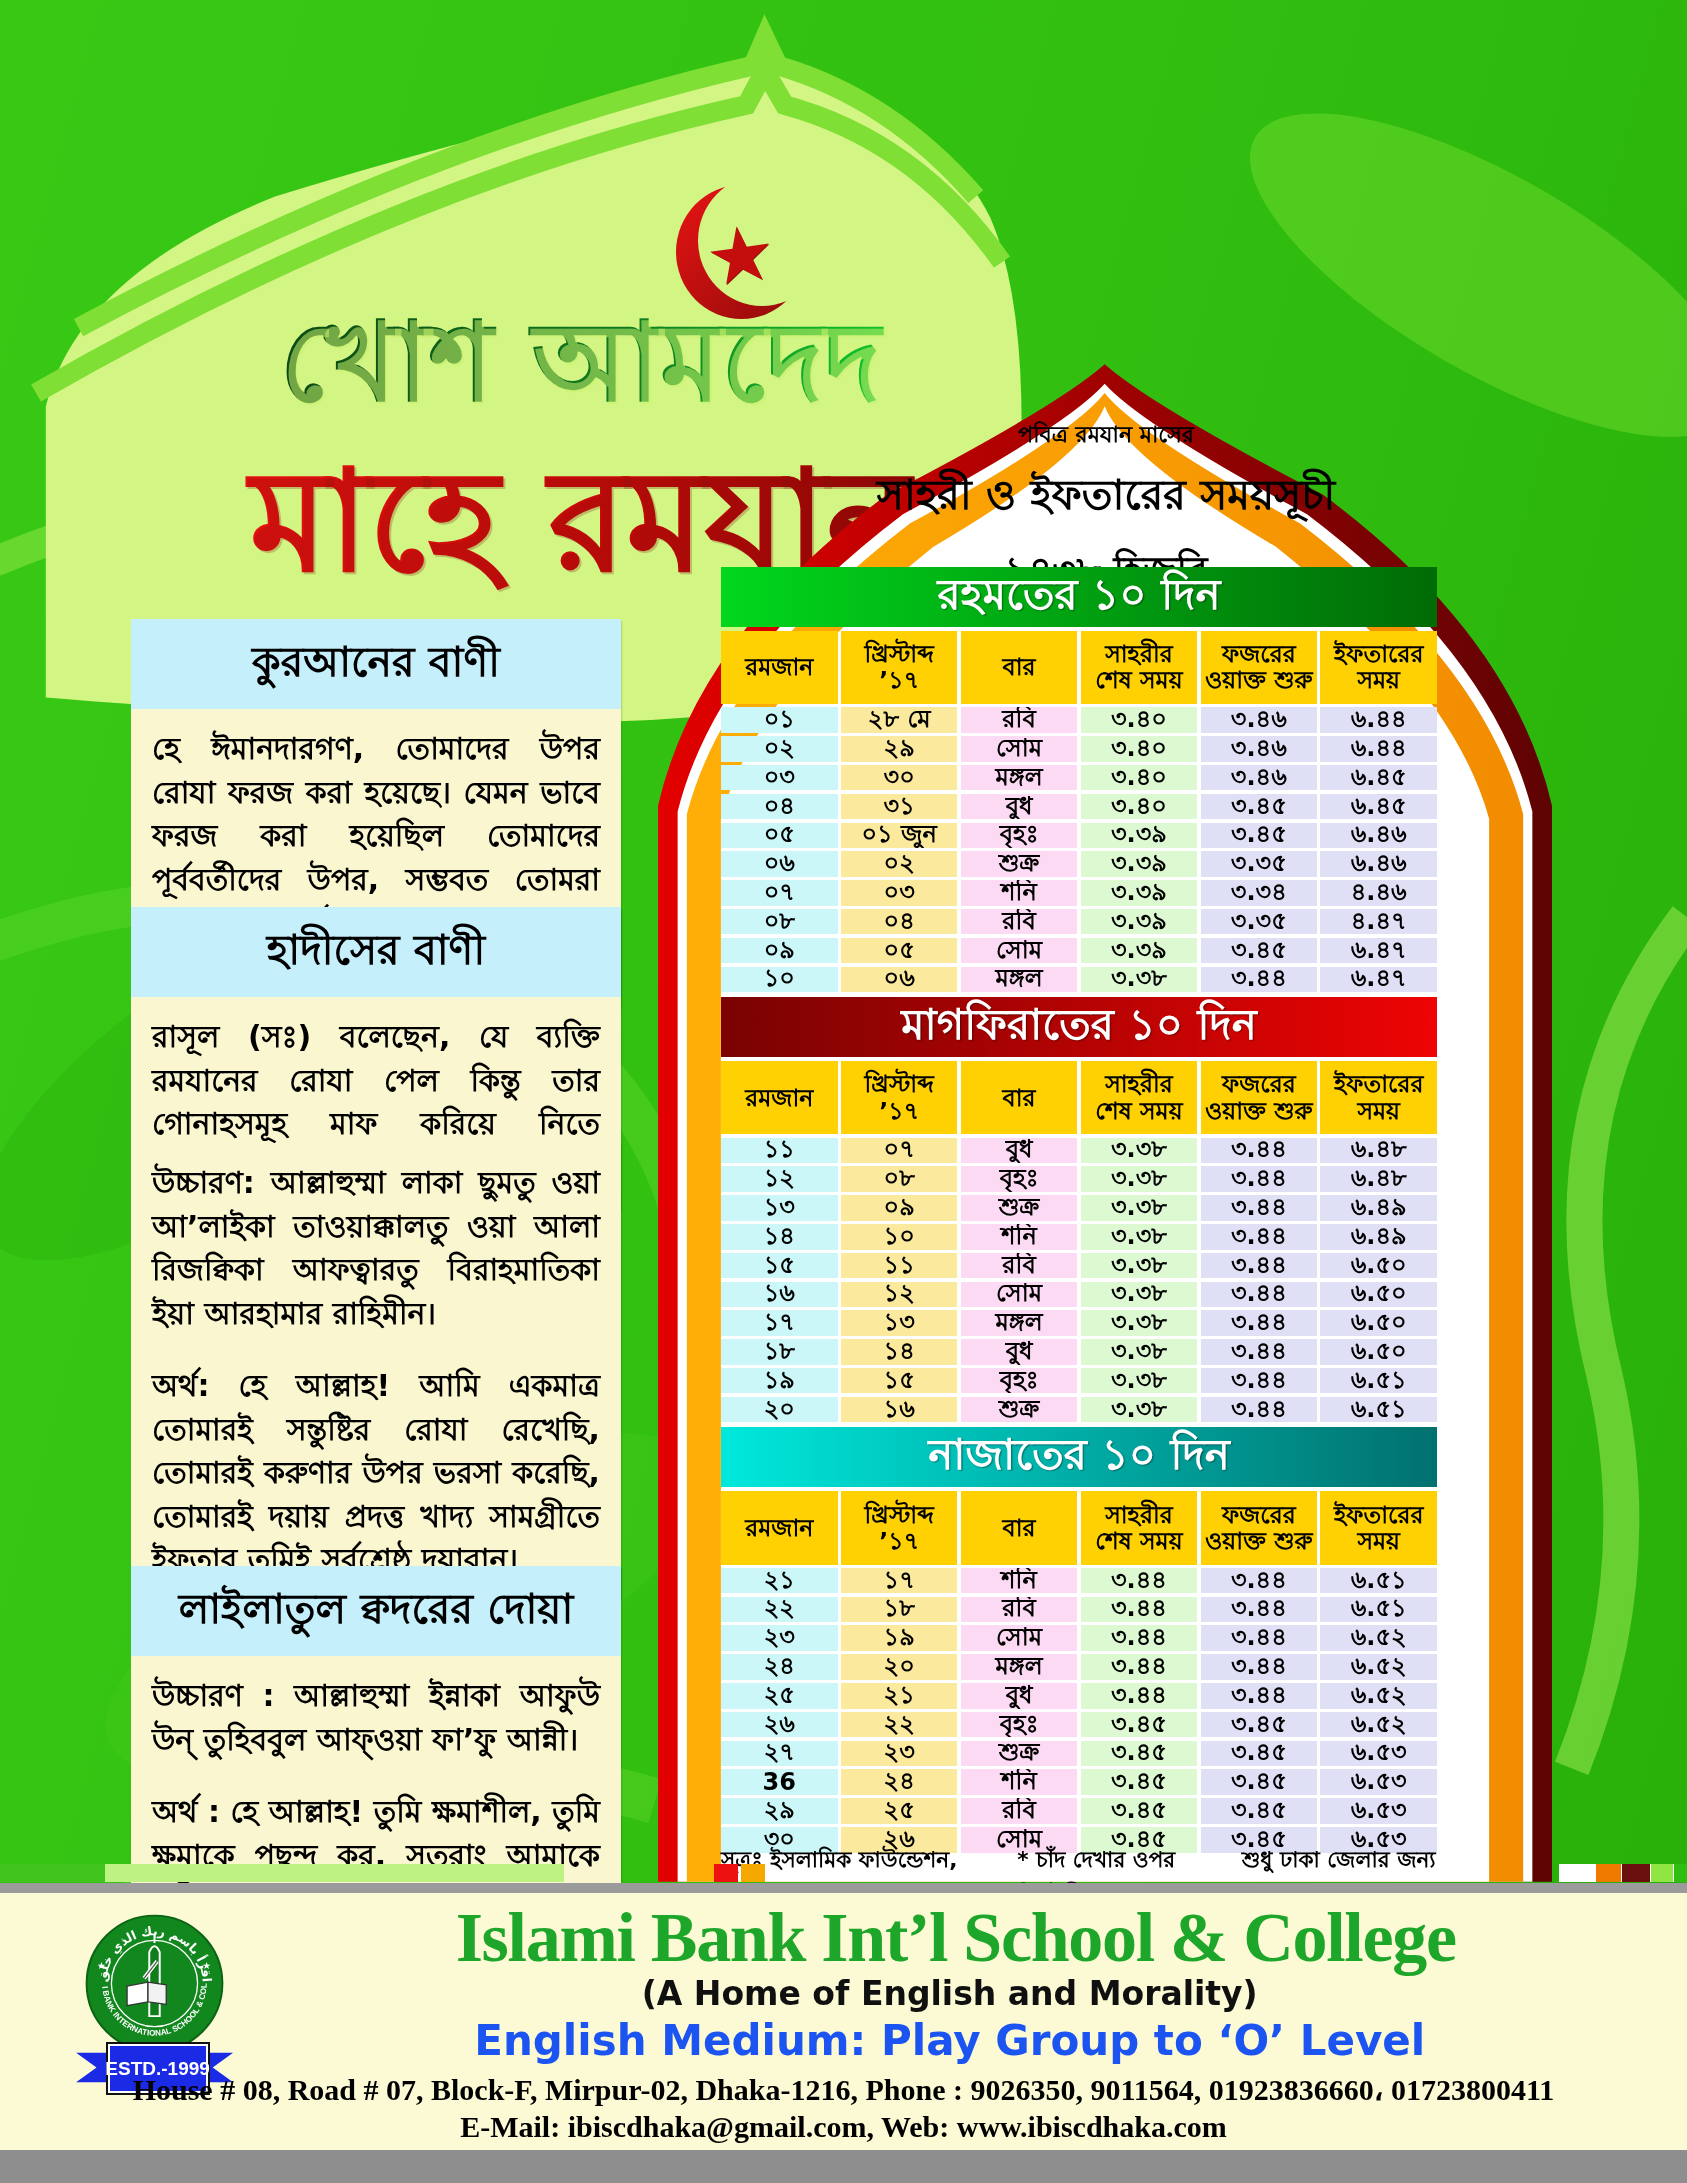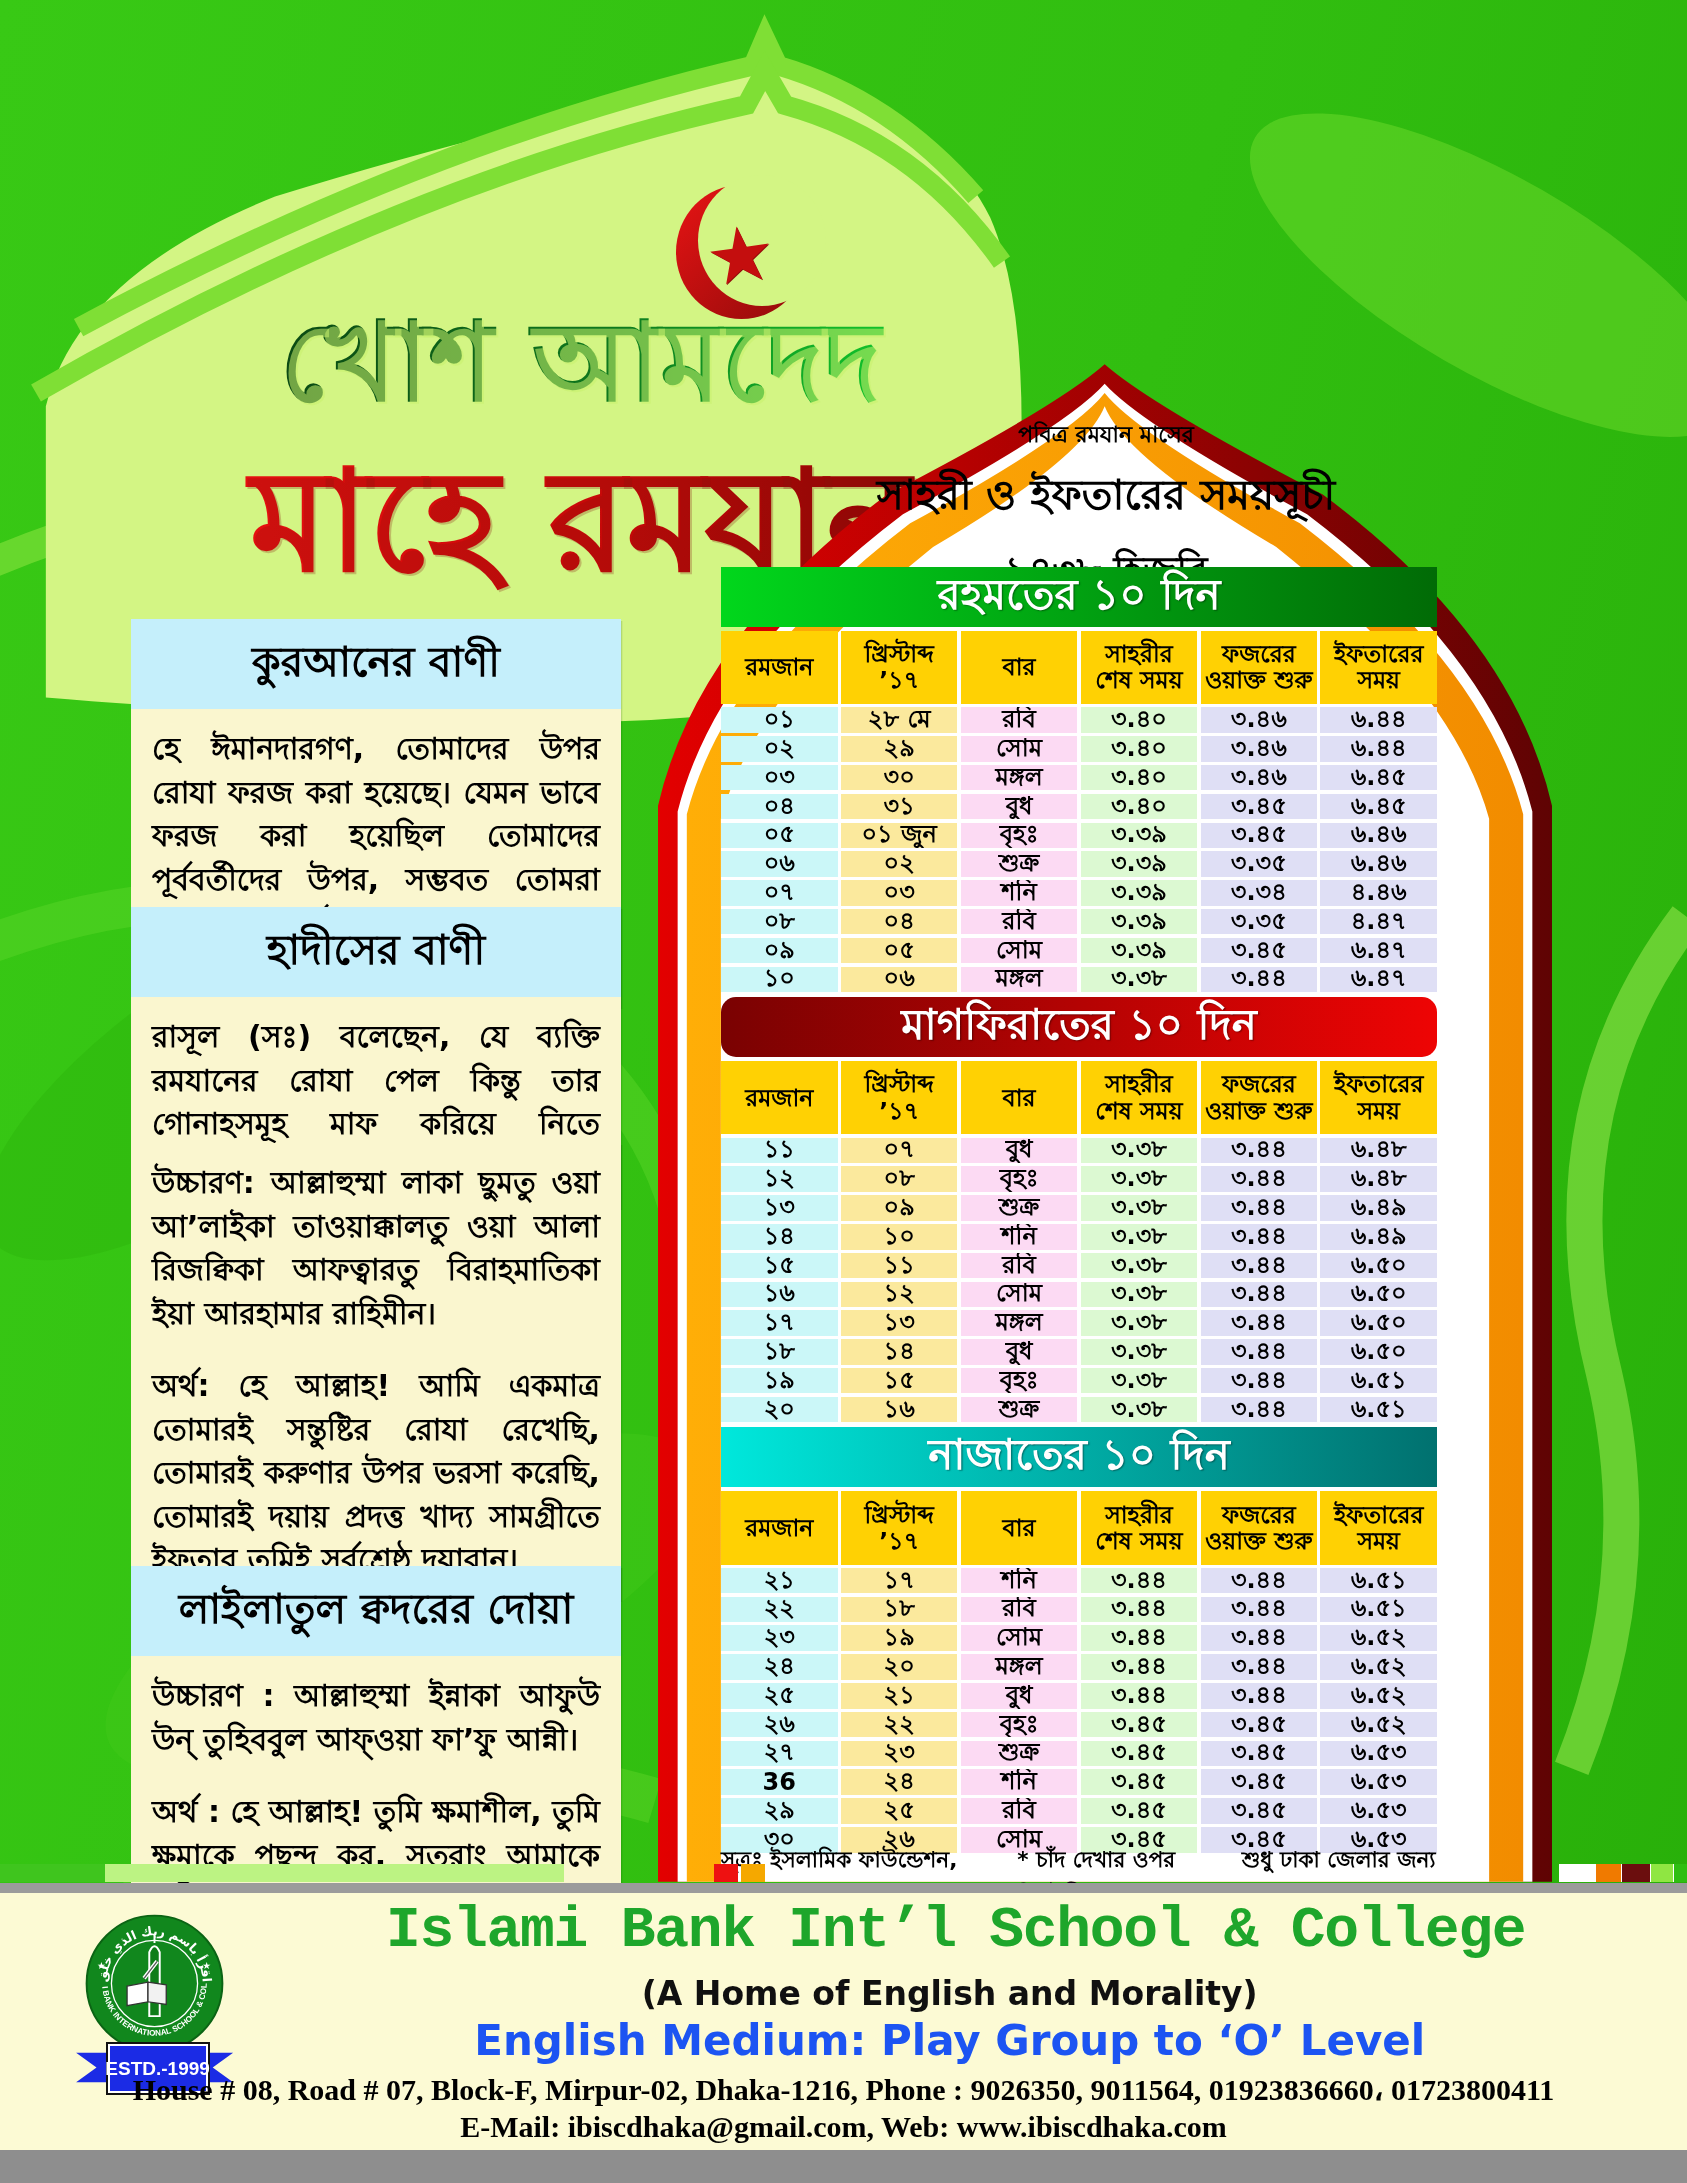--- a/index.html
+++ b/index.html
@@ -64,21 +64,21 @@
   .c0{background:#CBF7F8}.c1{background:#FBE99D}.c2{background:#FCDAF3}
   .c3{background:#DCF9D2}.c4{background:#DFDFF5}.c5{background:#DFDFF5}
   .fnotes{position:absolute;left:721px;top:1843px;width:766px;display:flex;
     justify-content:space-between;font-size:21.6px;font-weight:700;color:#000;}
   
   .strip{position:absolute;top:1864px;height:18.3px;}
   .gray1{position:absolute;left:0;top:1883px;width:1687px;height:10.5px;background:#9B9B9B;}
   .fband{position:absolute;left:0;top:1893px;width:1687px;height:257px;background:#FCFAD4;}
   .gray2{position:absolute;left:0;top:2150px;width:1687px;height:33px;background:#8E8E8E;}
   .sname{position:absolute;left:248px;right:23.6px;top:1898px;text-align:center;
-    font-family:Liberation Mono, monospace;font-size:58px;font-weight:800;
+    font-family:Liberation Serif, serif;font-size:70px;font-weight:800;
     color:#1EA62B;letter-spacing:-1.3px;white-space:nowrap;}
   .stag{position:absolute;left:236px;right:23.6px;top:1974px;text-align:center;
     font-size:33px;font-weight:600;color:#101010;}
   .smed{position:absolute;left:236px;right:23.6px;top:2016px;text-align:center;
     font-size:42px;font-weight:800;color:#1C54F2;}
   .saddr{position:absolute;left:52px;right:52px;top:2072px;text-align:center;
     font-family:"Liberation Serif",serif;font-size:30px;font-weight:700;color:#000;white-space:nowrap;}
   .semail{position:absolute;left:52px;right:52px;top:2110px;text-align:center;
     font-family:"Liberation Serif",serif;font-size:30px;font-weight:700;color:#000;}
   
@@ -245,21 +245,21 @@
           <div class="cell c0">১০</div>
           <div class="cell c1">০৬</div>
           <div class="cell c2">মঙ্গল</div>
           <div class="cell c3">৩.৩৮</div>
           <div class="cell c4">৩.৪৪</div>
           <div class="cell c5">৬.৪৭</div>
         </div>
   </div>
 
   <div>
-    <div class="sec-bar" style="background: linear-gradient(90deg, rgb(122, 2, 2), rgb(238, 4, 4)); border-radius: 15px;">মাগফিরাতের ১০ দিন</div>
+    <div class="sec-bar" style="background: linear-gradient(90deg, rgb(122, 2, 2), rgb(238, 4, 4));">মাগফিরাতের ১০ দিন</div>
     <div class="grid colh">
           <div class="cell">রমজান</div>
           <div class="cell">খ্রিস্টাব্দ ’১৭</div>
           <div class="cell">বার</div>
           <div class="cell">সাহরীর শেষ সময়</div>
           <div class="cell">ফজরের ওয়াক্ত শুরু</div>
           <div class="cell">ইফতারের সময়</div>
         </div>
     <div class="grid rows">
           <div class="cell c0">১১</div>

